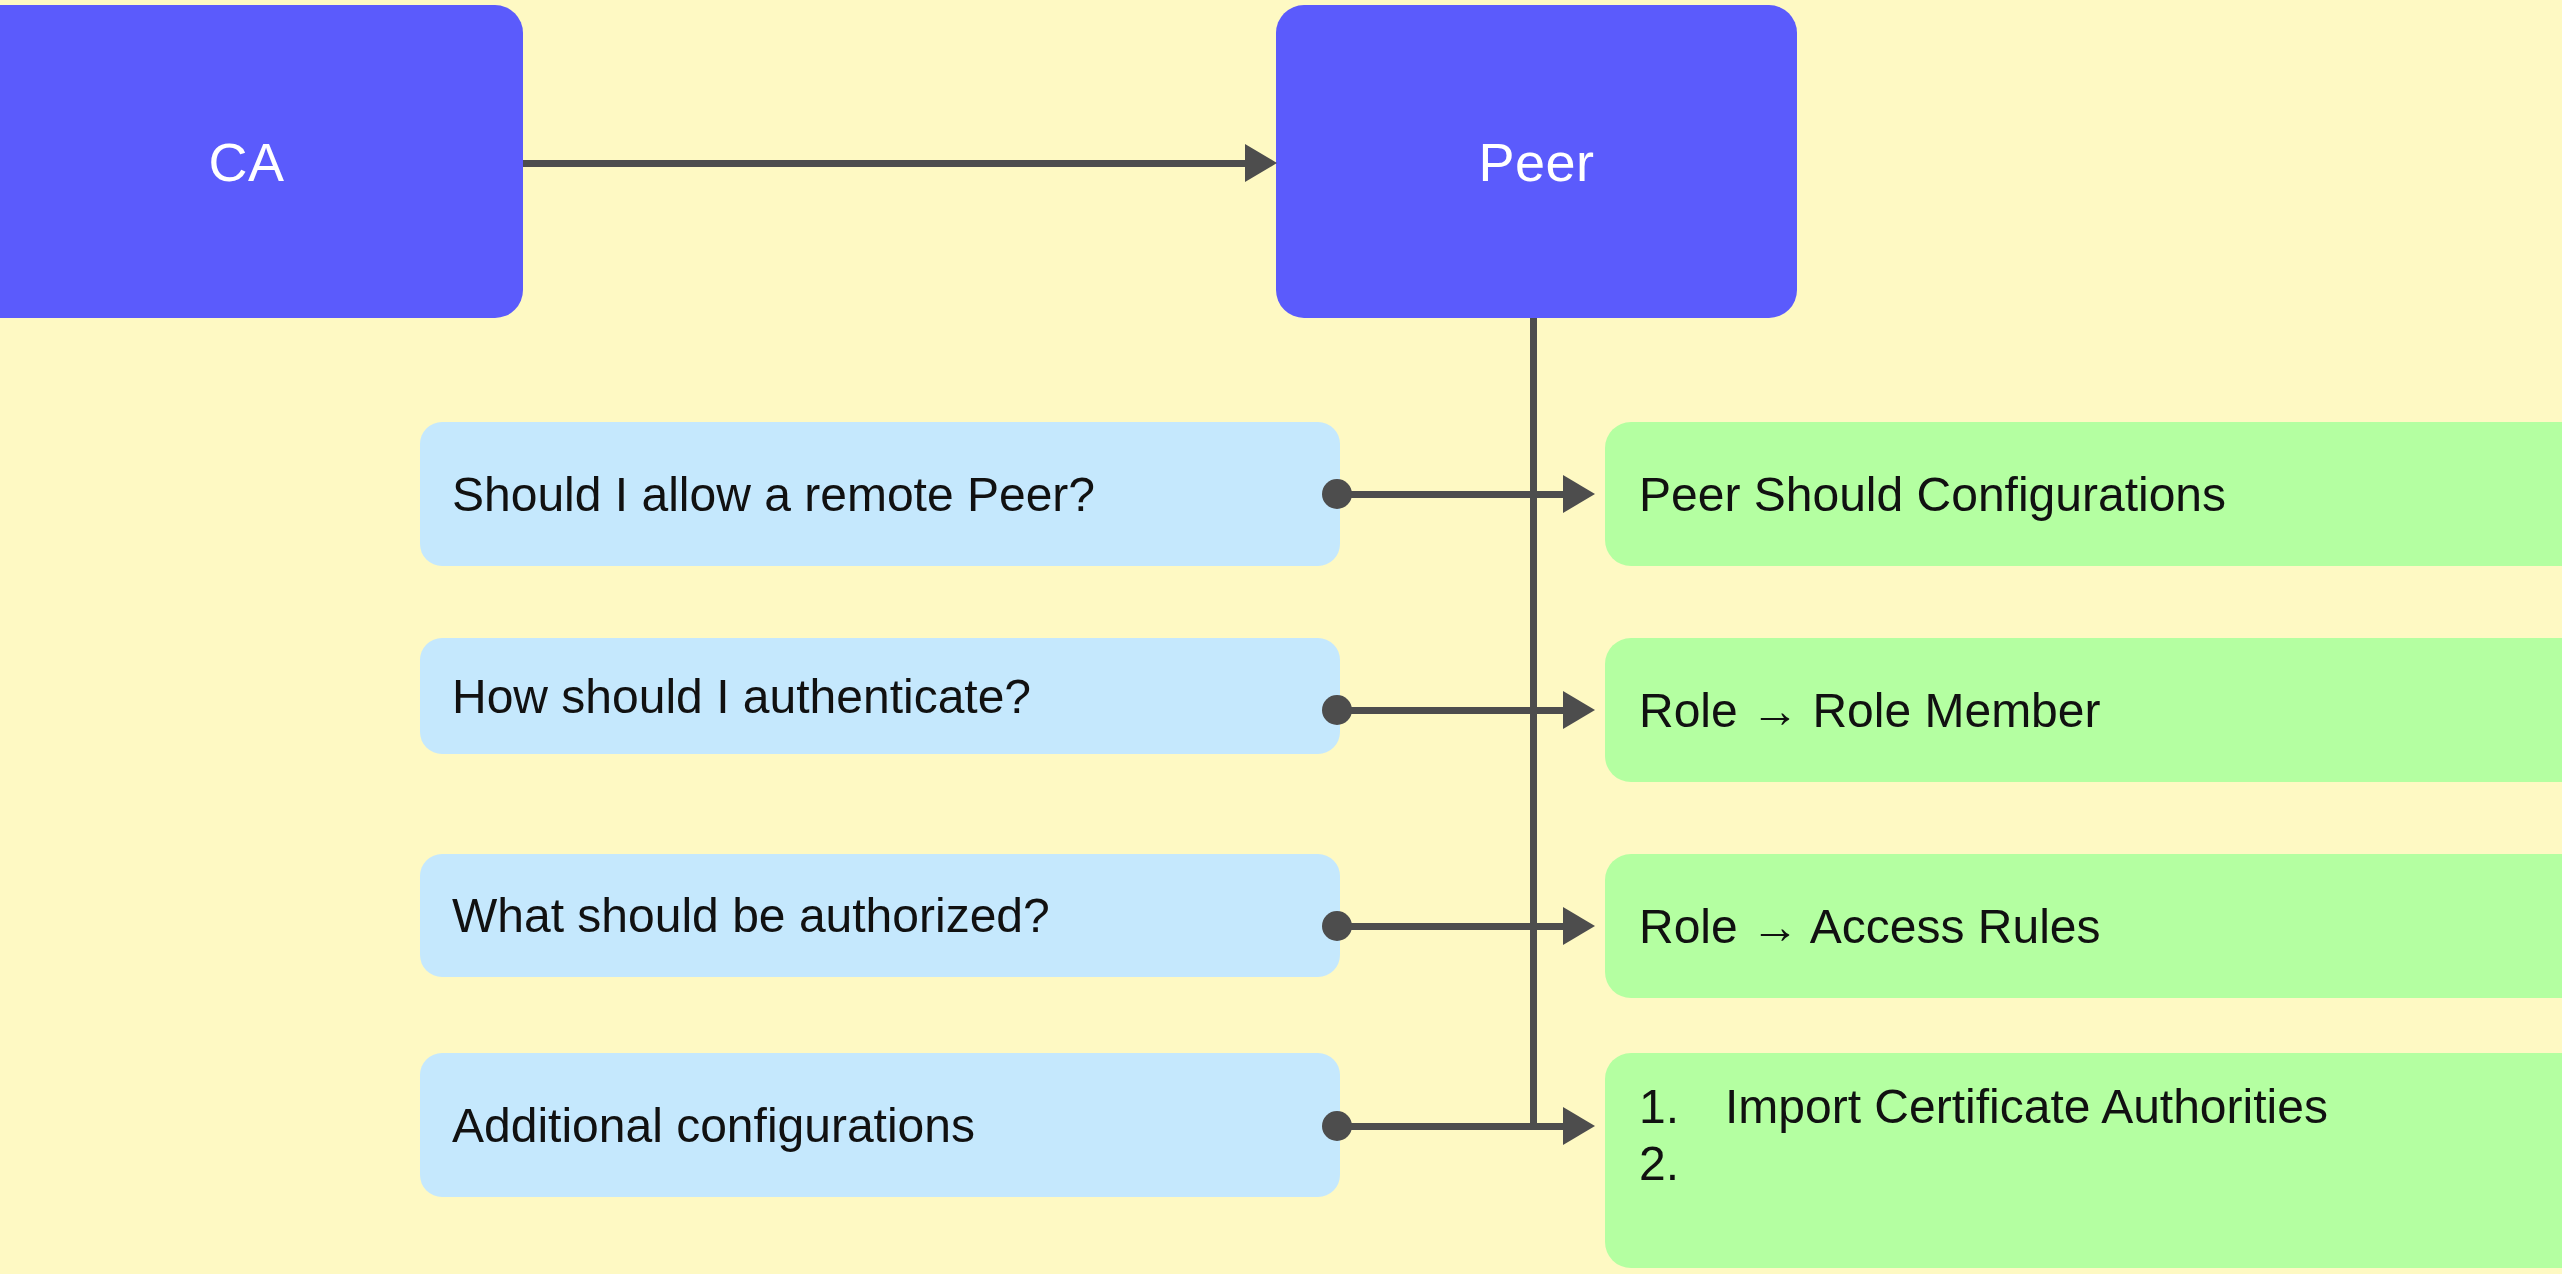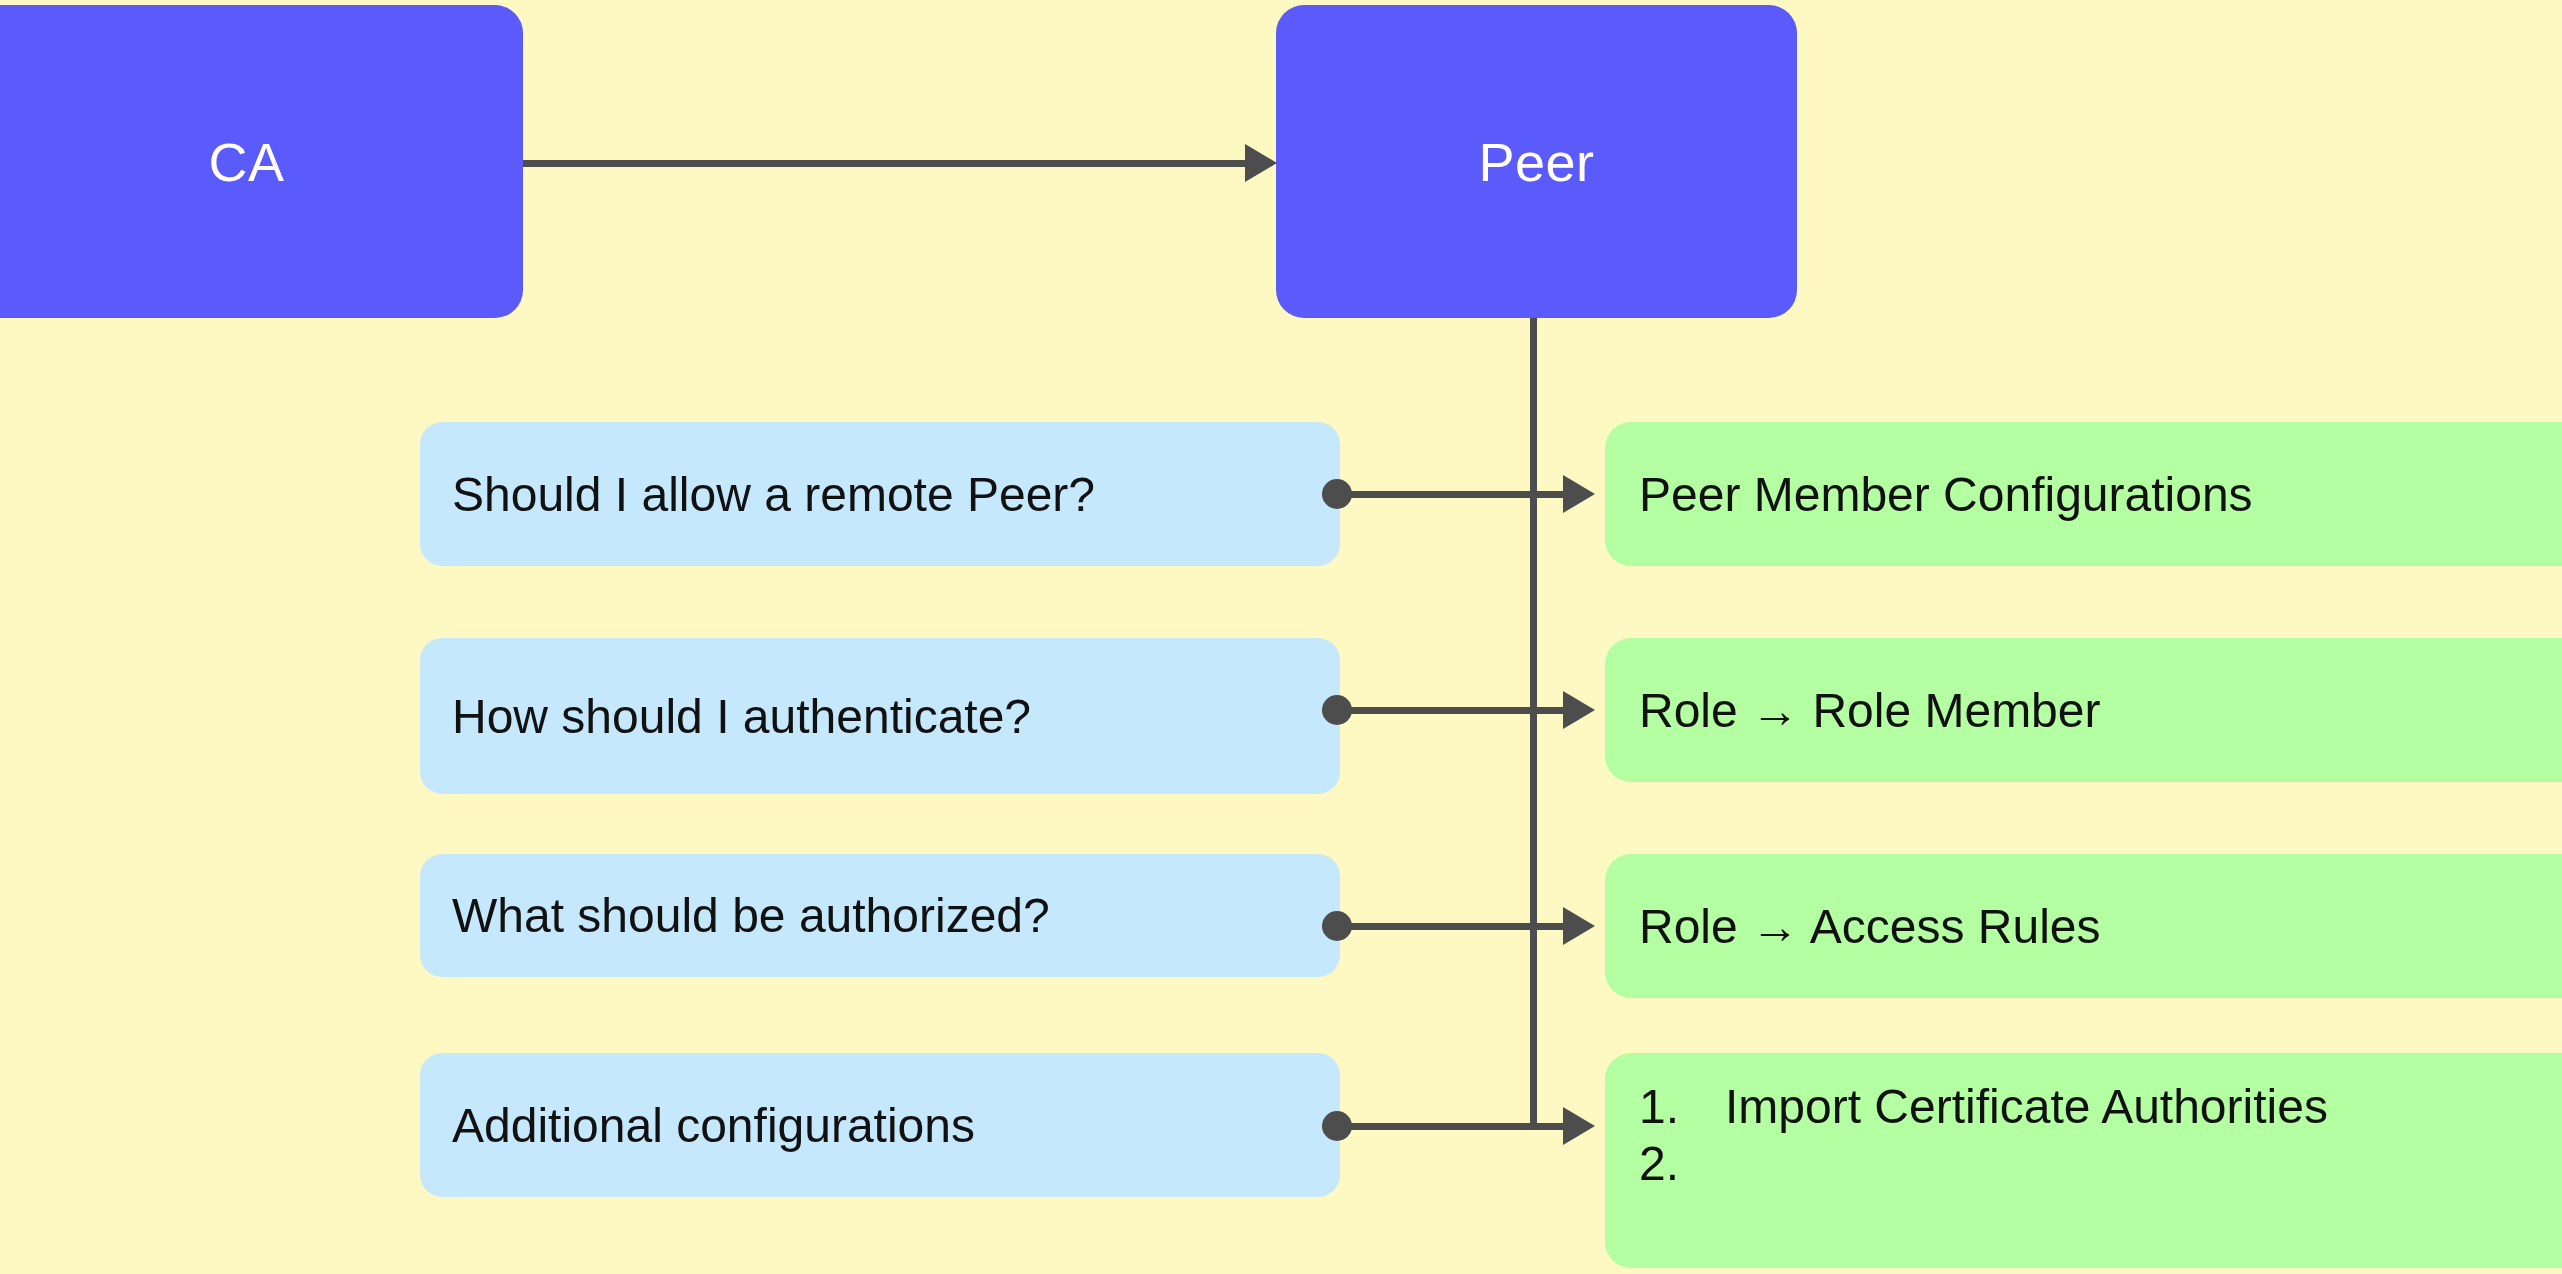--- a/index.html
+++ b/index.html
@@ -122,24 +122,24 @@
 
   <div class="edge-v" style="left:1530px; top:318px; height:812px;"></div>
 
   <div class="node node-question" style="left:420px; top:422px; width:920px; height:144px;">
     <span>Should I allow a remote Peer?</span>
   </div>
   <div class="edge-dot" style="left:1322px; top:479px;"></div>
   <div class="edge-h" style="left:1337px; top:491px; width:226px;"></div>
   <div class="arrow-head" style="left:1563px; top:475px;"></div>
   <div class="node node-answer" style="left:1605px; top:422px; width:990px; height:144px;">
-    <span>Peer Member Configurations</span>
+    <span>Peer Should Configurations</span>
   </div>
 
-  <div class="node node-question" style="left:420px; top:638px; width:920px; height:156px;">
+  <div class="node node-question" style="left:420px; top:638px; width:920px; height:116px;">
     <span>How should I authenticate?</span>
   </div>
   <div class="edge-dot" style="left:1322px; top:695px;"></div>
   <div class="edge-h" style="left:1337px; top:707px; width:226px;"></div>
   <div class="arrow-head" style="left:1563px; top:691px;"></div>
   <div class="node node-answer" style="left:1605px; top:638px; width:990px; height:144px;">
     <span>Role → Role Member</span>
   </div>
 
   <div class="node node-question" style="left:420px; top:854px; width:920px; height:123px;">

